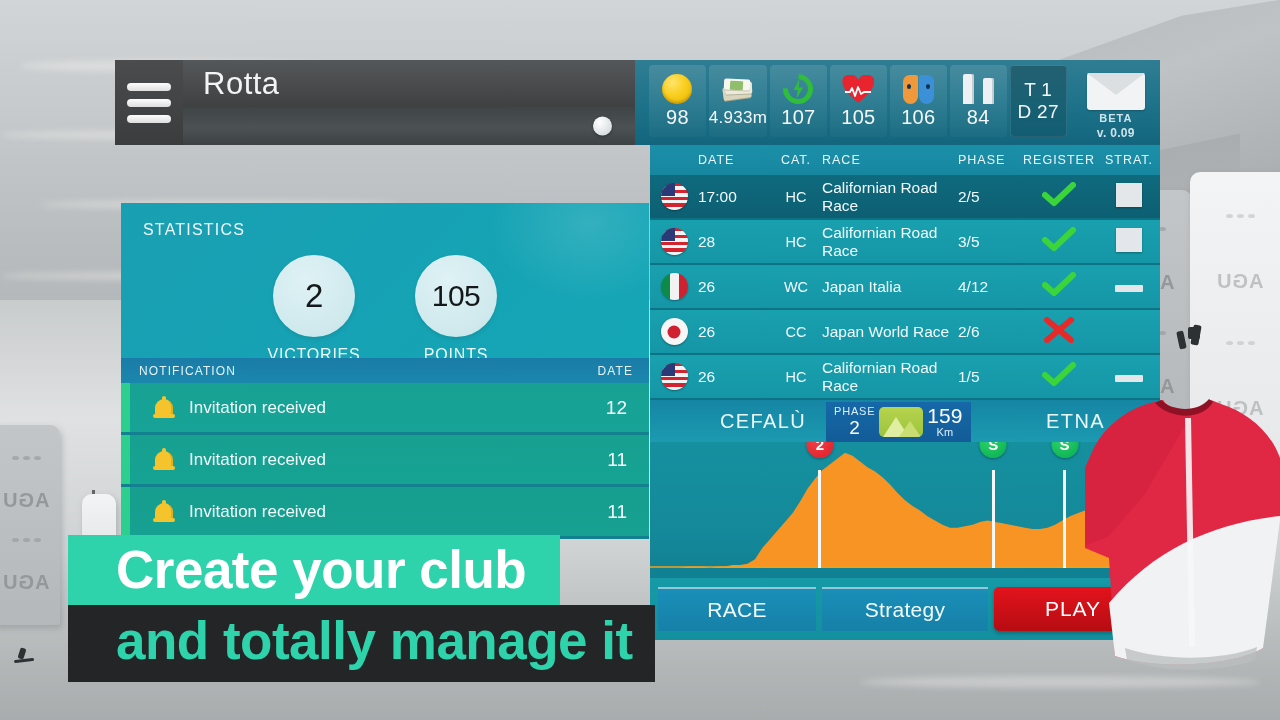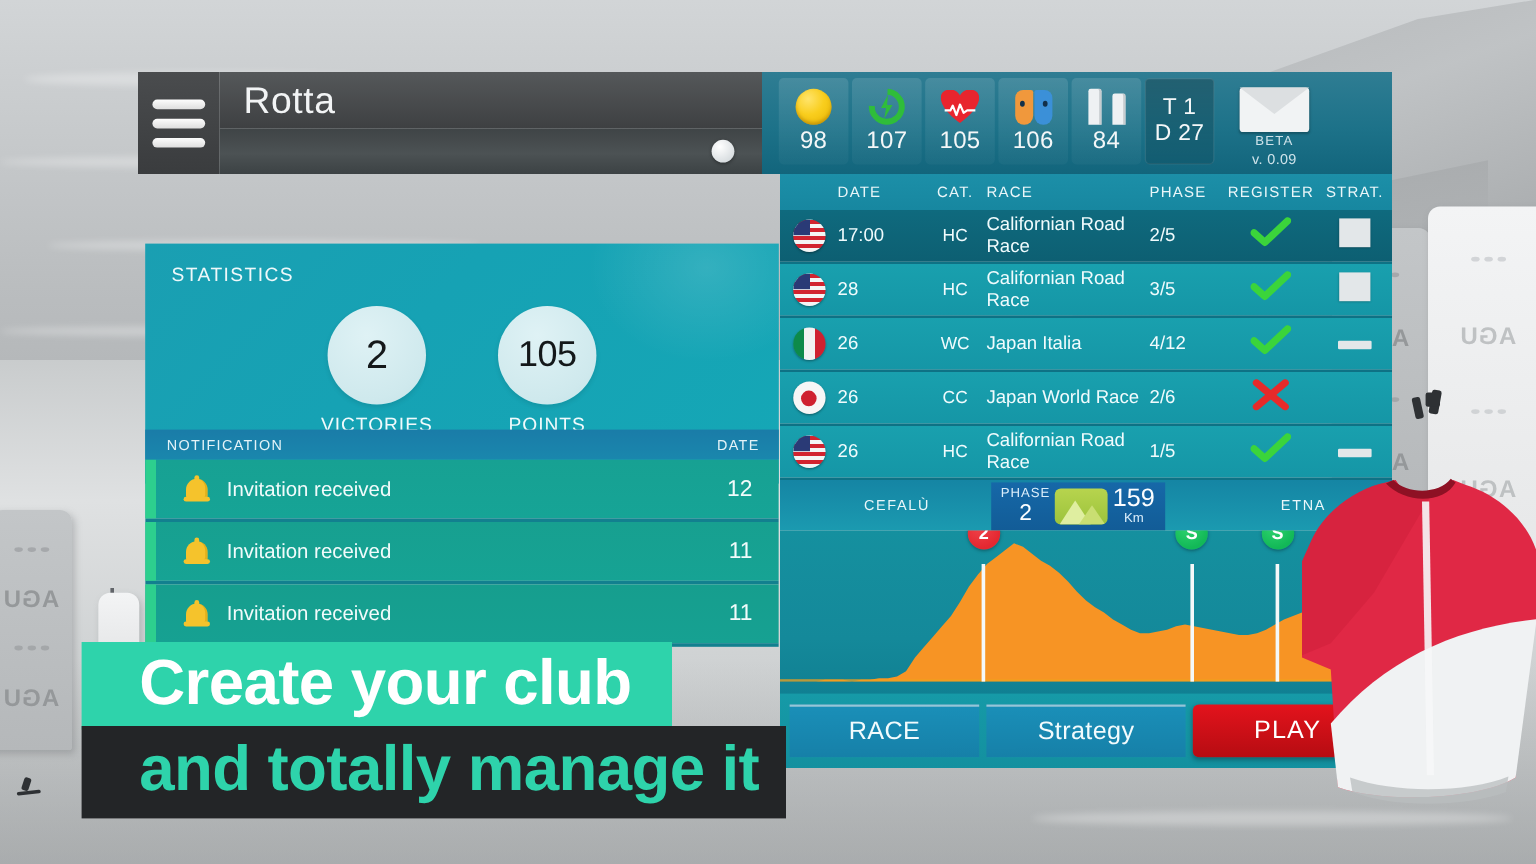--- a/index.html
+++ b/index.html
@@ -128,21 +128,21 @@
     border:1px solid rgba(255,255,255,.10);
   }
   .res .val { color:#f4f7f8; font-size:20px; letter-spacing:.3px; }
   .res .val.small { font-size:17px; }
   .res .ico { height:32px; display:flex; align-items:center; }
   .res.twoline { justify-content:center; gap:2px; }
   .res.twoline .val { font-size:19px; line-height:1.05; }
 
   .beta-box {
     width:90px; height:82px; display:flex; flex-direction:column;
-    align-items:center; justify-content:center; gap:2px; margin-left:2px;
+    align-items:center; justify-content:center; gap:2px; margin-left:2px;font-weight:bold;
   }
   .envelope {
     width:58px; height:37px; background:#f1f3f4; border-radius:3px;
     position:relative; box-shadow:0 1px 2px rgba(0,0,0,.25);
   }
   .envelope:before {
     content:""; position:absolute; left:0; top:0; width:0; height:0;
     border-left:29px solid transparent; border-right:29px solid transparent;
     border-top:22px solid #dcdfe1;
   }
@@ -312,21 +312,21 @@
   .strat-dash { width:28px; height:7px; background:#e3e7e9; display:inline-block;
                 border-radius:1px; }
 
   
   .phase-bar {
     position:relative; height:42px;
     background:linear-gradient(180deg,#1585a4 0%, #1b9ab0 100%);
     display:flex; align-items:center;
   }
   .phase-bar .city {
-    color:#eaf7fa; font-size:12px; letter-spacing:1.4px;text-align:center;
+    color:#eaf7fa; font-size:20px; letter-spacing:1.4px;text-align:center;
   }
   .city-l { margin-left:70px; }
   .city-r { margin-left:auto; margin-right:55px; }
   .phase-pill {
     position:absolute; left:176px; top:2px; width:145px; height:40px;
     background:linear-gradient(180deg,#1668a8 0%, #125c97 100%);
     display:flex; align-items:center; gap:4px; padding:0 8px;
   }
   .phase-pill .pl { display:flex; flex-direction:column; align-items:center; line-height:1.05; }
   .phase-pill .pl .t { color:#dbeefb; font-size:11px; letter-spacing:.8px; }
@@ -507,20 +507,31 @@
 
   <div class="resbar">
 
     <div class="res">
       <div class="ico">
           <div class="coin"></div>
         </div>
       <div class="val">98</div>
     </div>
 
+    <div class="res">
+      <div class="ico">
+        <div class="money">
+            <i class="b1"></i>
+            <i class="b2"></i>
+            <i class="b3"></i>
+            <i class="g"></i>
+          </div>
+      </div>
+      <div class="val small">4.933m</div>
+    </div>
 
     <div class="res">
       <div class="ico">
         <div class="energy">
             <div class="ring"></div>
             <div class="bolt"></div>
           </div>
       </div>
       <div class="val">107</div>
     </div>

